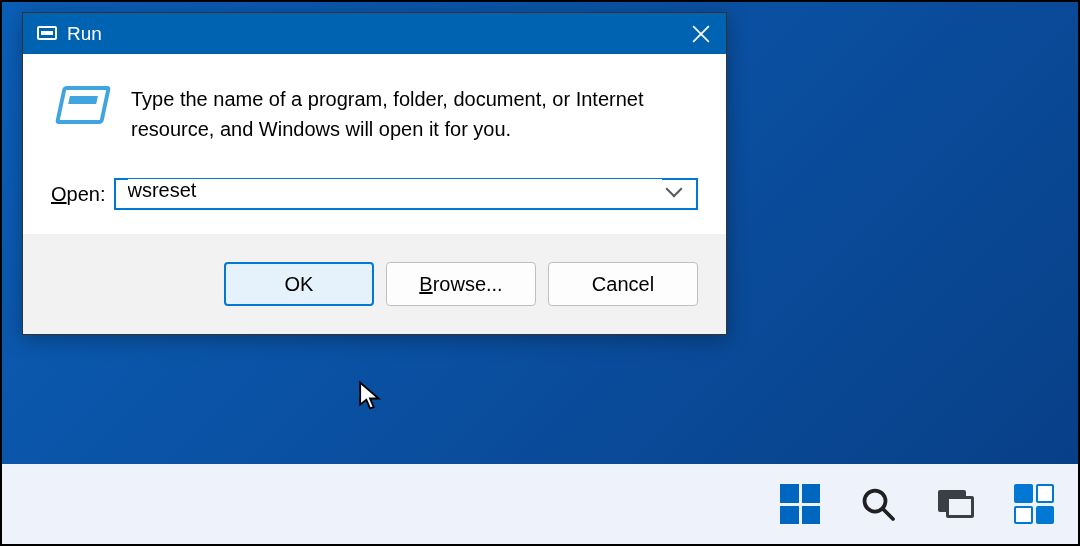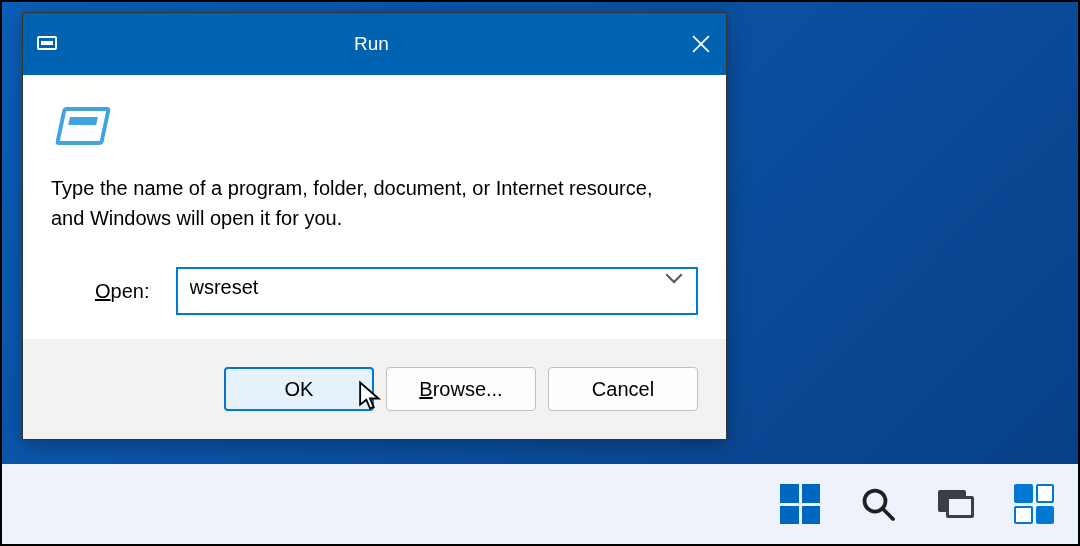--- a/index.html
+++ b/index.html
@@ -16,26 +16,25 @@
       position: absolute;
       top: 10px;
       left: 20px;
       width: 705px;
       background: #fff;
       border: 1px solid #333;
       box-shadow: 0 4px 20px rgba(0,0,0,0.3);
     }
     .titlebar {
       background: #0063b1;
-      height: 62px;
+      height: 41px;
       display: flex;
       align-items: center;
       padding: 0 14px;
       color: #fff;
-      text-align: center;
     }
     .titlebar-icon {
       width: 20px;
       height: 16px;
       margin-right: 10px;
       position: relative;
     }
     .titlebar-icon-inner {
       width: 20px;
       height: 14px;
@@ -69,21 +68,20 @@
     .titlebar-close svg { width: 18px; height: 18px; }
     .dialog-body {
       padding: 30px 28px 24px 28px;
       background: #fff;
     }
     .desc-row {
       display: flex;
       align-items: flex-start;
       gap: 24px;
       margin-bottom: 34px;
-      flex-direction: column;
     }
     .run-icon {
       width: 48px;
       height: 42px;
       flex-shrink: 0;
       margin-left: 8px;
       margin-top: 2px;
     }
     .run-icon-shape {
       width: 48px;
@@ -105,33 +103,33 @@
     }
     .desc-text {
       font-size: 20px;
       color: #000;
       line-height: 1.5;
       padding-right: 10px;
     }
     .input-row {
       display: flex;
       align-items: center;
-      gap: 26px;
-      margin-left: 44px;
+      gap: 8px;
     }
     .open-label {
       font-size: 20px;
       color: #000;
     }
     .open-label .ul { text-decoration: underline; }
     .combo {
       flex: 1;
-      height: 48px;
+      height: 32px;
       border: 2px solid #0078d4;
       display: flex;
+      align-items: center;
       padding: 0 10px 7px 12px;
       position: relative;
     }
     .combo-input {
       border: none;
       outline: none;
       font-size: 20px;
       flex: 1;
       font-family: inherit;
       color: #000;

